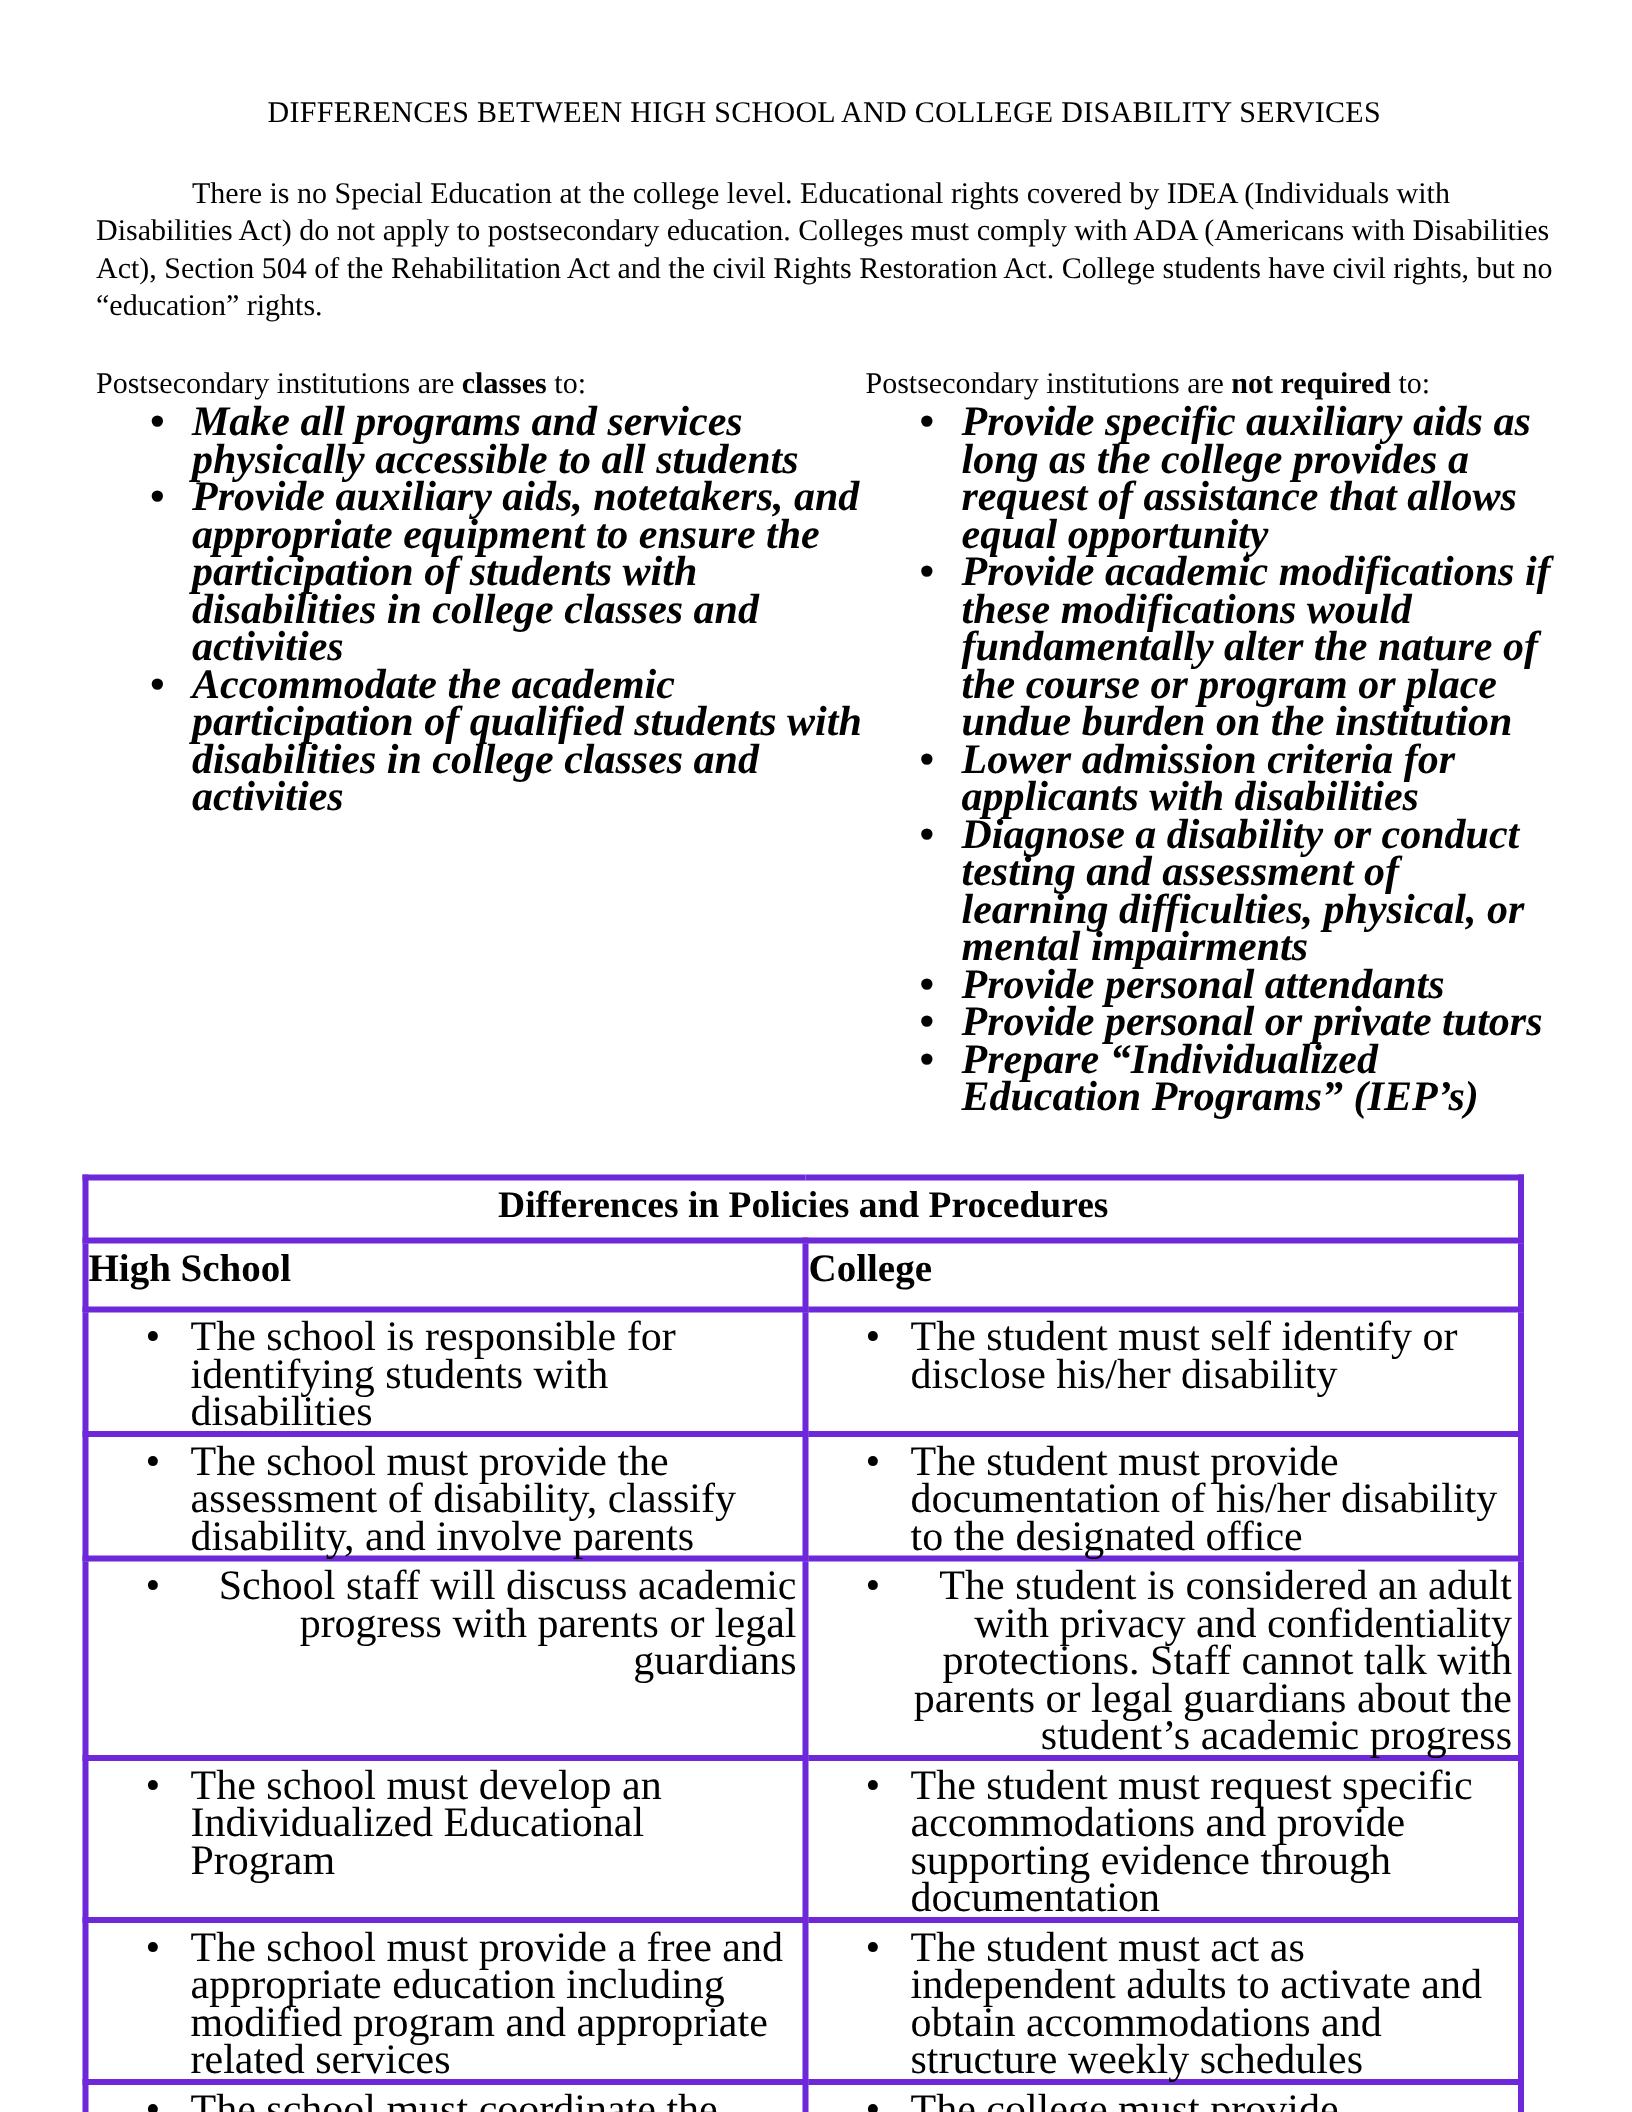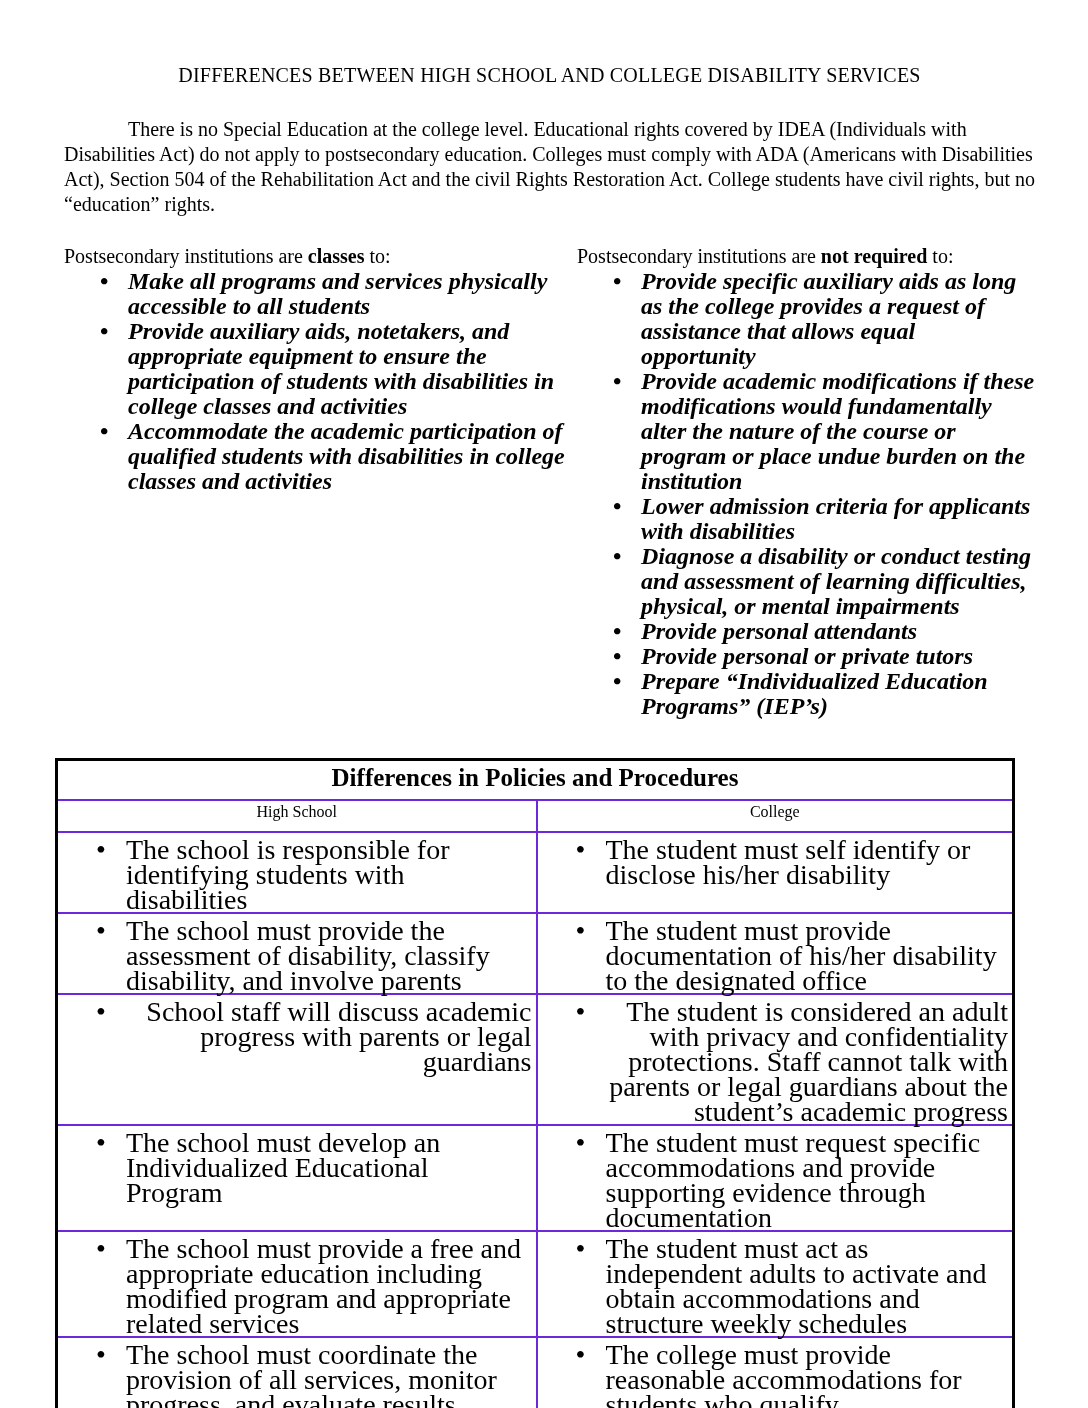--- a/index.html
+++ b/index.html
@@ -34,21 +34,21 @@
     margin-top: 27px;
     align-items: flex-start;
   }
   .col-left { width: 513px; flex: 0 0 513px; }
   .col-right { flex: 1; }
   .col-header { font-size: 20px; line-height: 25px; margin: 0; }
   .req-list {
     list-style: none;
     margin: 0;
     padding: 0 0 0 36px;
-    font-size: 24px;
+    font-size: 28px;
     line-height: 25px;
     font-style: italic;
     font-weight: 700;
   }
   .req-list li { position: relative; padding-left: 28px; }
   .req-list li::before {
     content: "\2022";
     position: absolute;
     left: 0;
     font-style: normal;
@@ -56,36 +56,36 @@
   }
   table.policies {
     border-collapse: collapse;
     margin: 39px 0 0 -9px;
     table-layout: fixed;
     width: 957px;
   }
   table.policies col.c1 { width: 480px; }
   table.policies col.c2 { width: 477px; }
   table.policies td, table.policies th {
-    border: 2px solid #6d28d9;
+    border: 4px solid #6d28d9;
     vertical-align: top;
     padding: 0;
   }
   table.policies { border: 3px solid #000; }
   .t-title {
     font-size: 25px;
     font-weight: 700;
     text-align: center;
     padding: 3px 0 5px 0 !important;
     height: 30px;
   }
   .t-colhead {
-    font-size: 16px;
-    font-weight: 400;
-    text-align: center;
+    font-size: 26px;
+    font-weight: 700;
+    text-align: left;
     padding: 2px 0 10px 0 !important;
   }
   .cell-list {
     list-style: none;
     margin: 4px 0 0 0;
     padding: 0 4px 0 38px;
     font-size: 28px;
     line-height: 25px;
   }
   .cell-list li { position: relative; padding-left: 30px; }

